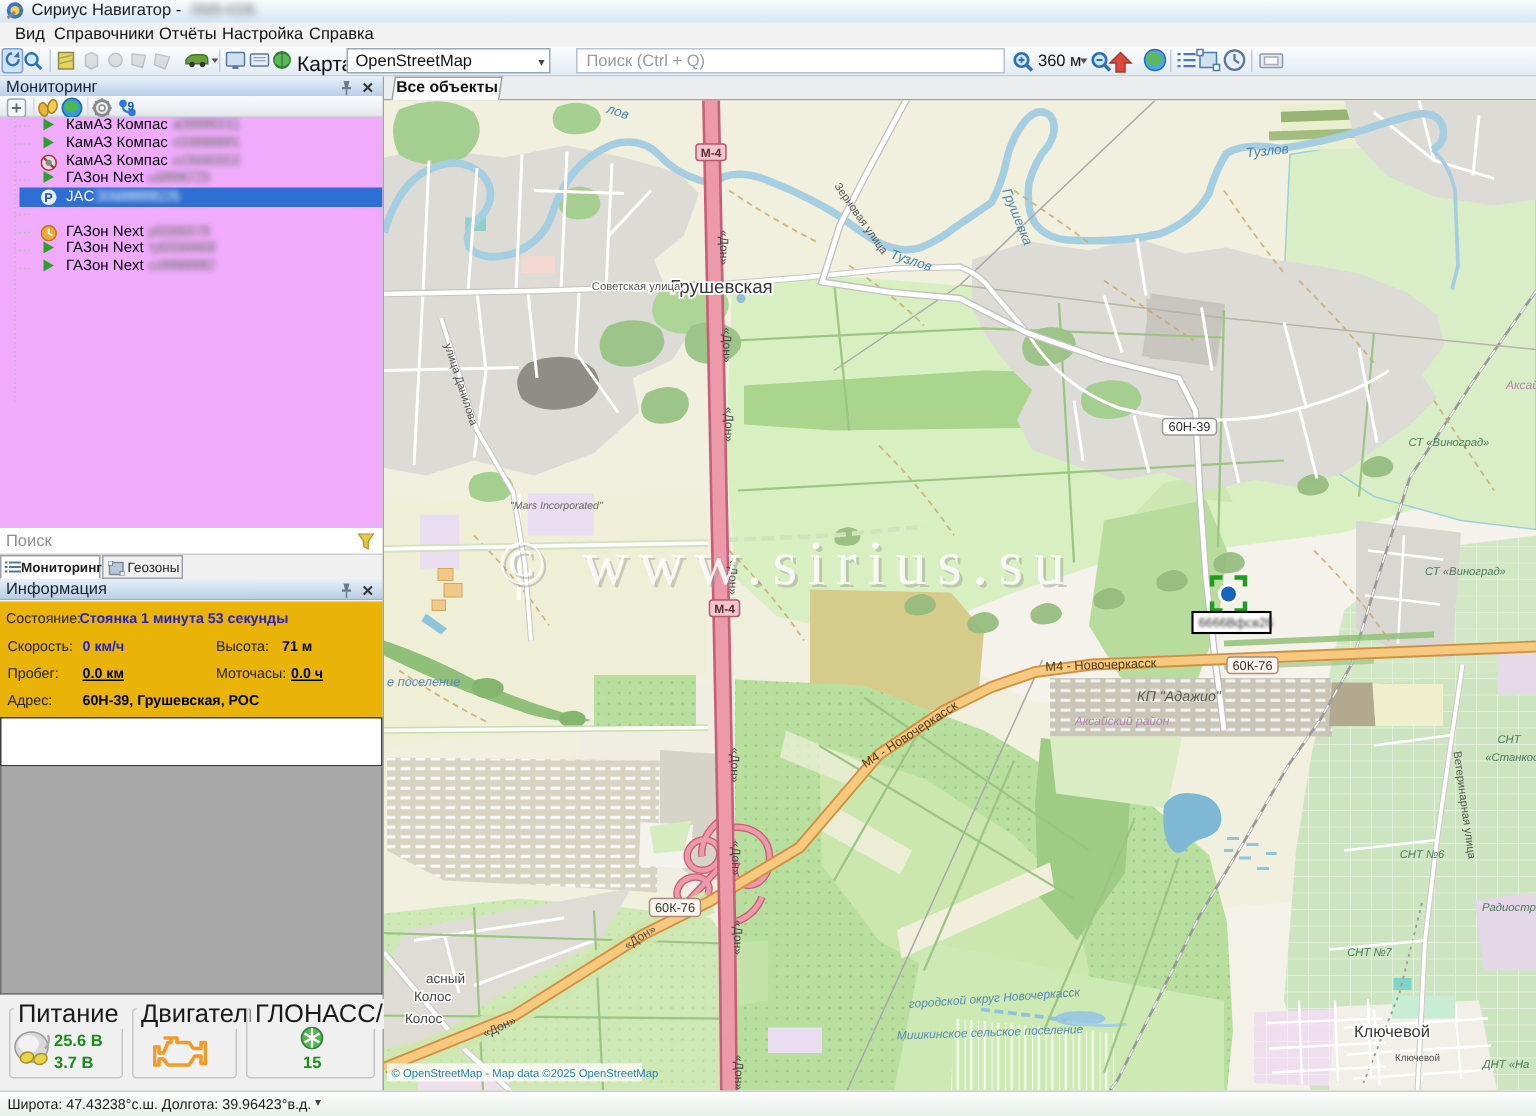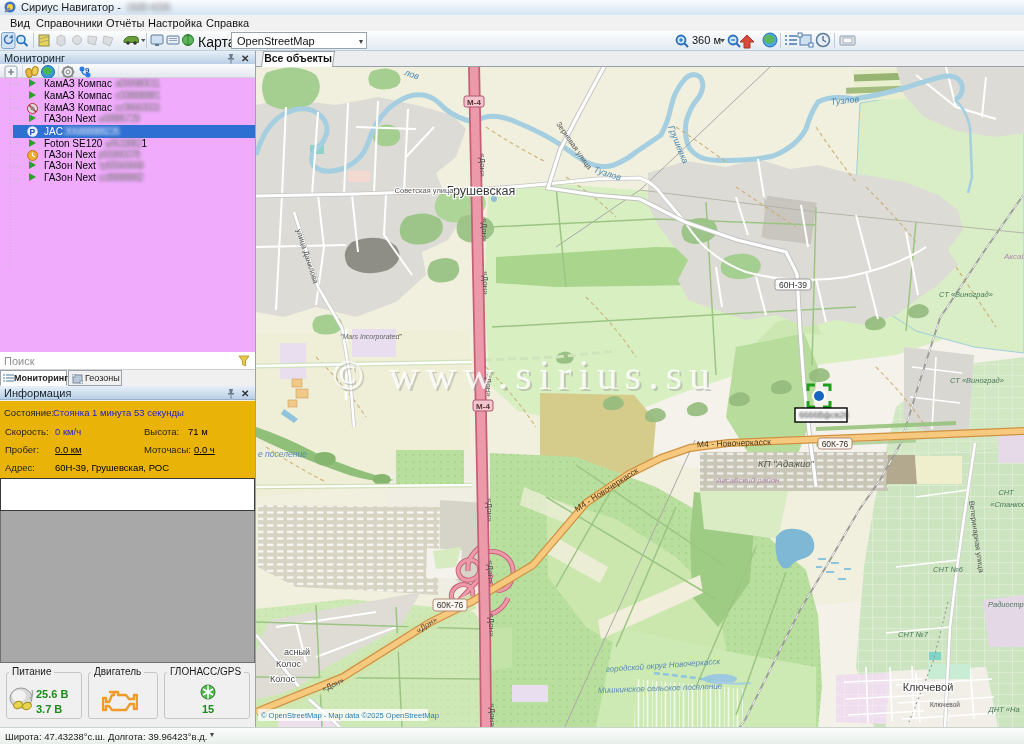--- a/index.html
+++ b/index.html
@@ -20,28 +20,28 @@
 .trow .tx{position:absolute;left:44px;top:0}
 .tico{position:absolute;left:27px;top:1px;width:10px;height:10px}
 .arr{width:0;height:0;border-left:7px solid #2ba12b;border-top:4.5px solid transparent;border-bottom:4.5px solid transparent;position:absolute;left:29px;top:1px}
 .sel{background:#2d6fd2;color:#fff}
 #srch{left:0;top:352px;width:255px;height:18px;background:#fff;font-size:11px;color:#8e8e8e;border-bottom:1px solid #cfcfcf}
 #ptabs{left:0;top:370px;width:255px;height:16px;background:#f0f0f0;font-size:9.5px}
 .ptab{position:absolute;top:0;height:16px;border:1px solid #9aa2ab;background:#f0f0f0;color:#222}
 .ptabA{background:#fff;border-bottom:1px solid #fff;font-weight:bold}
 #info{left:0;top:401px;width:255px;height:77px;background:#eab308;font-size:10px}
 .il{position:absolute;color:#222;font-size:9.5px}
-.iv{position:absolute;font-weight:normal;font-size:9.5px}
+.iv{position:absolute;font-weight:bold;font-size:9.5px}
 .blue{color:#2222cc}
 #stable{left:0;top:478px;width:255px;height:33px;border:1px solid #3a3a3a;background:#fff}
 #sthead{position:absolute;left:0;top:0;width:253px;height:15px;background:linear-gradient(#ffffff,#e8ebef);border-bottom:1px solid #9aa2ab;font-size:11px;color:#111}
 #strow{position:absolute;left:0;top:16px;width:253px;height:16px;background:#1b72d6;color:#fff;font-size:10px}
 #grayfill{left:0;top:511px;width:255px;height:152px;background:#a8a8a8;border:1px solid #6f6f6f;border-top:none}
 .gbox{position:absolute;top:672px;height:47px;border:1px solid #c6c6c6;border-radius:3px}
-.glegend{position:absolute;top:666px;font-size:10px;color:#1a1a1a;background:#f0f0f0;padding:0 3px}
+.glegend{position:absolute;top:666px;font-size:17px;color:#1a1a1a;background:#f0f0f0;padding:0 3px}
 .gval{position:absolute;color:#1d8a1d;font-weight:bold;font-size:11px}
 #statusbar{left:0;top:727px;width:1024px;height:17px;background:linear-gradient(#fbfdfc,#e8efe9);border-top:1px solid #c8d4cc;font-size:9.5px;color:#1a1a1a}
 #maptabs{left:256px;top:51px;width:768px;height:16px;background:#ebedee;border-bottom:1px solid #98a0a8}
 #mtab{position:absolute;left:6px;top:0px;width:72px;height:16px;background:#fff;border:1px solid #98a0a8;border-bottom:none;font-size:10.5px;font-weight:bold;color:#111;text-align:center;transform:skewX(-8deg)}
 #mtab span{display:inline-block;transform:skewX(8deg)}
 #map{left:256px;top:67px;width:768px;height:660px;background:#f2f0e1}
 </style></head>
 <body>
 <div class="abs" id="titlebar">
  <svg class="abs" style="left:3px;top:1px" width="14" height="13" viewBox="0 0 14 13">
@@ -84,20 +84,23 @@
       <rect x="155" y="13" width="4" height="2" fill="#5a7a9a"></rect>
  <rect x="167" y="5" width="12" height="8" rx="1" fill="#e8eef5" stroke="#5a7a9a"></rect>
       <path d="M169 7.5 h8 M169 9.5 h8" stroke="#7a92aa" stroke-width="0.8"></path>
  <circle cx="188" cy="9" r="5.5" fill="#5cb85c" stroke="#2e7d32"></circle>
       <path d="M184 6 a5.5 5.5 0 0 1 8 0 M184 12 a5.5 5.5 0 0 0 8 0 M188 3.5 v11" stroke="#2e7d32" stroke-width="0.9" fill="none"></path>
 </svg>
 <span class="abs" style="left:198px;top:3px;font-size:14px;color:#111">Карта:</span>
 <div class="abs" style="left:231px;top:1px;width:136px;height:17px;background:#fff;border:1px solid #98a4b0">
   <span style="position:absolute;left:5px;top:2px;font-size:11px;color:#111">OpenStreetMap</span>
   <span style="position:absolute;right:3px;top:4px;font-size:8px;color:#444">▾</span>
+    </div>
+<div class="abs" style="left:384px;top:1px;width:286px;height:17px;background:#fff;border:1px solid #b8c2cc">
+  <span style="position:absolute;left:6px;top:2px;font-size:11px;color:#9a9a9a">Поиск (Ctrl + Q)</span>
     </div>
 <svg class="abs" style="left:672px;top:0" width="352" height="20" viewBox="0 0 352 20">
  <circle cx="9" cy="9" r="4.5" fill="#cfe8f8" stroke="#2a6fb8" stroke-width="1.8"></circle>
       <path d="M12 12 L16 16" stroke="#2a6fb8" stroke-width="2.2"></path>
       <path d="M7 9 h4 M9 7 v4" stroke="#2a6fb8" stroke-width="1.2"></path>
  <text x="20" y="13" font-size="11" fill="#111" font-family="Liberation Sans">360 м</text>
  <path d="M48 8 l5 0 -2.5 3.5z" fill="#555"></path>
  <circle cx="61" cy="9" r="4.5" fill="#cfe8f8" stroke="#2a6fb8" stroke-width="1.8"></circle>
       <path d="M64 12 L68 16" stroke="#2a6fb8" stroke-width="2.2"></path>
       <path d="M59 9 h4" stroke="#2a6fb8" stroke-width="1.2"></path>
@@ -166,24 +169,20 @@
 <div class="trow" style="top:35px">
       <span class="arr"></span>
       <span class="tx">ГАЗон Next <span class="blur2">ь68886729</span></span>
     </div>
 <div class="trow sel" style="top:47px;height:13px;left:13px;width:242px">
       <svg class="tico" style="left:14px;width:11px;height:11px;top:1px" viewBox="0 0 11 11">
         <circle cx="5.5" cy="5.5" r="5.2" fill="#e8f0fa"></circle>
         <text x="2.5" y="8.5" font-size="8.5" font-weight="bold" fill="#1a50b8" font-family="Liberation Sans">P</text>
       </svg>
       <span class="tx" style="top:1px;left:31px">JAC<span class="blur2" style="color:#d8e4f4">Э06888888226</span></span>
-    </div>
-<div class="trow" style="top:60px">
-      <span class="arr"></span>
-      <span class="tx">Foton SE120 <span class="blur2">ьб633882</span>1</span>
     </div>
 <div class="trow" style="top:71px">
       <svg class="tico" style="left:27px;width:11px;height:11px" viewBox="0 0 11 11">
         <circle cx="5.5" cy="5.5" r="5" fill="#f0a830" stroke="#b87818"></circle>
         <path d="M5.5 2.5 v3 l2.5 1.5" stroke="#fff" stroke-width="1.3" fill="none"></path>
       </svg>
       <span class="tx">ГАЗон Next <span class="blur2">р55990078</span></span>
     </div>
 <div class="trow" style="top:82px">
       <span class="arr"></span>

